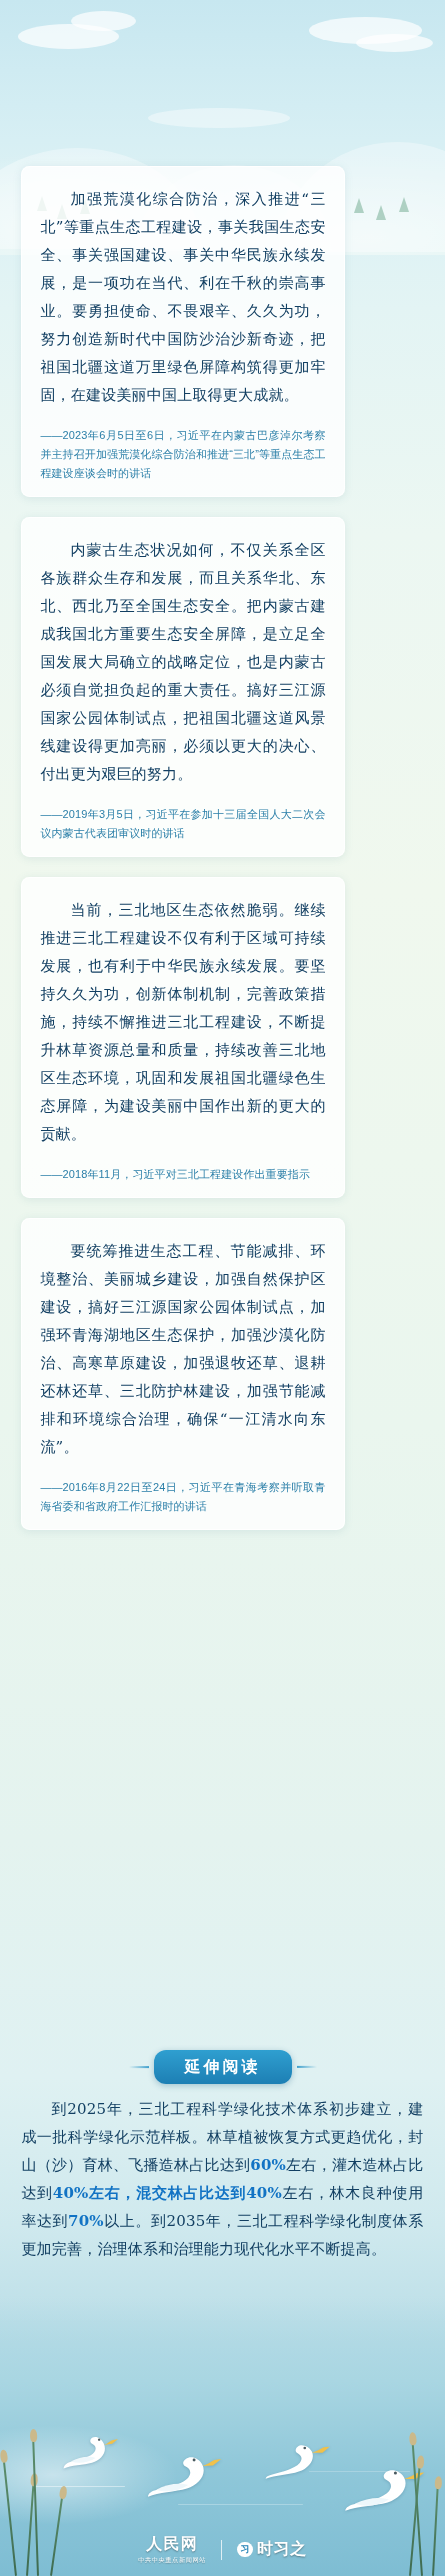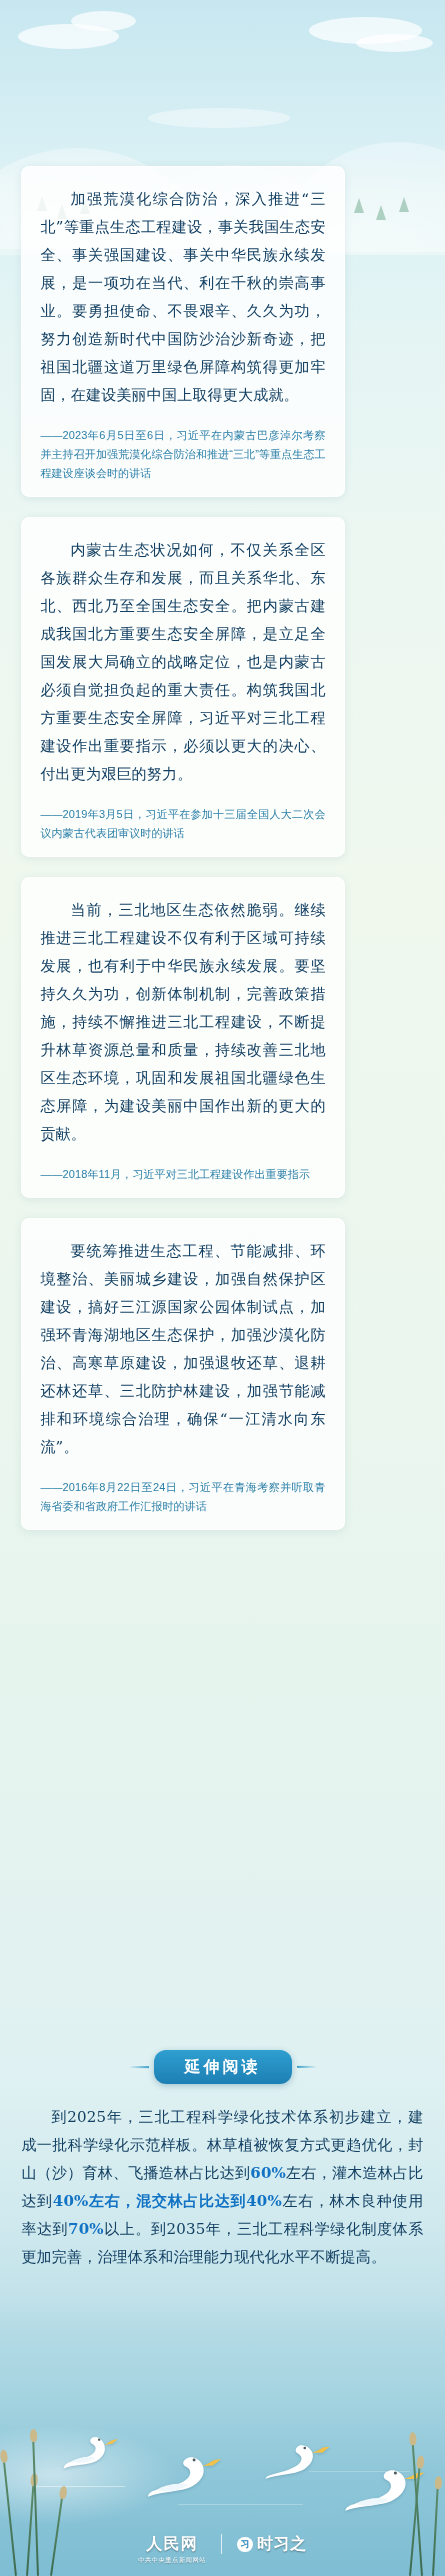--- a/index.html
+++ b/index.html
@@ -114,21 +114,20 @@
 
   .reading {
     position:absolute; left:21.4px; top:2095px; width:402px;
     font-family:"DejaVu Serif","Liberation Serif",serif;
     font-size:15px;
     line-height:28px;
     color:#123f62;
     text-align:justify;
     text-indent:30px;
     letter-spacing:0.2px;
-    margin-top:8px;
   }
   .hl { color:#1273c4; font-weight:bold; }
 
   
   .bottom {
     position:absolute; left:0; bottom:0; width:445px; height:279px;
     background:
       radial-gradient(ellipse 178px 71px at 53px 178px, rgba(255,255,255,.5), rgba(255,255,255,0) 70%),
       linear-gradient(180deg, rgba(166,211,224,0) 0%, #a9d6e2 30%, #8fc7d9 62%, #7ebdd3 100%);
   }
@@ -146,21 +145,21 @@
     position:absolute;
     filter: drop-shadow(0 1.2px 1.8px rgba(30,80,110,.25));
   }
   .water-line{
     position:absolute; height:1.2px; background:rgba(255,255,255,.45); border-radius:1.2px;
   }
 
   
   .footer {
     position:absolute; left:0; bottom:10.7px; width:445px;
-    display:flex; align-items:flex-start; justify-content:center; gap:15.4px;
+    display:flex; align-items:center; justify-content:center; gap:15.4px;
   }
   .logo-people {
     display:flex; flex-direction:column; align-items:center; color:#ffffff;
   }
   .logo-people .lp-main {
     font-family:"DejaVu Serif","Liberation Serif",serif;
     font-size:16px; font-weight:bold; letter-spacing:1.2px;
     text-shadow:0 0.6px 1.8px rgba(0,0,0,.35);
   }
   .logo-people .lp-sub {
@@ -209,21 +208,21 @@
 
 
   <div class="cards">
 
     <div class="card">
       <div class="para">加强荒漠化综合防治，深入推进“三北”等重点生态工程建设，事关我国生态安全、事关强国建设、事关中华民族永续发展，是一项功在当代、利在千秋的崇高事业。要勇担使命、不畏艰辛、久久为功，努力创造新时代中国防沙治沙新奇迹，把祖国北疆这道万里绿色屏障构筑得更加牢固，在建设美丽中国上取得更大成就。</div>
       <div class="src">——2023年6月5日至6日，习近平在内蒙古巴彦淖尔考察并主持召开加强荒漠化综合防治和推进“三北”等重点生态工程建设座谈会时的讲话</div>
     </div>
 
     <div class="card">
-      <div class="para">内蒙古生态状况如何，不仅关系全区各族群众生存和发展，而且关系华北、东北、西北乃至全国生态安全。把内蒙古建成我国北方重要生态安全屏障，是立足全国发展大局确立的战略定位，也是内蒙古必须自觉担负起的重大责任。构筑我国北方重要生态安全屏障，习近平对三北工程建设作出重要指示，必须以更大的决心、付出更为艰巨的努力。</div>
+      <div class="para">内蒙古生态状况如何，不仅关系全区各族群众生存和发展，而且关系华北、东北、西北乃至全国生态安全。把内蒙古建成我国北方重要生态安全屏障，是立足全国发展大局确立的战略定位，也是内蒙古必须自觉担负起的重大责任。搞好三江源国家公园体制试点，把祖国北疆这道风景线建设得更加亮丽，必须以更大的决心、付出更为艰巨的努力。</div>
       <div class="src">——2019年3月5日，习近平在参加十三届全国人大二次会议内蒙古代表团审议时的讲话</div>
     </div>
 
     <div class="card">
       <div class="para">当前，三北地区生态依然脆弱。继续推进三北工程建设不仅有利于区域可持续发展，也有利于中华民族永续发展。要坚持久久为功，创新体制机制，完善政策措施，持续不懈推进三北工程建设，不断提升林草资源总量和质量，持续改善三北地区生态环境，巩固和发展祖国北疆绿色生态屏障，为建设美丽中国作出新的更大的贡献。</div>
       <div class="src">——2018年11月，习近平对三北工程建设作出重要指示</div>
     </div>
 
     <div class="card">
       <div class="para">要统筹推进生态工程、节能减排、环境整治、美丽城乡建设，加强自然保护区建设，搞好三江源国家公园体制试点，加强环青海湖地区生态保护，加强沙漠化防治、高寒草原建设，加强退牧还草、退耕还林还草、三北防护林建设，加强节能减排和环境综合治理，确保“一江清水向东流”。</div>

